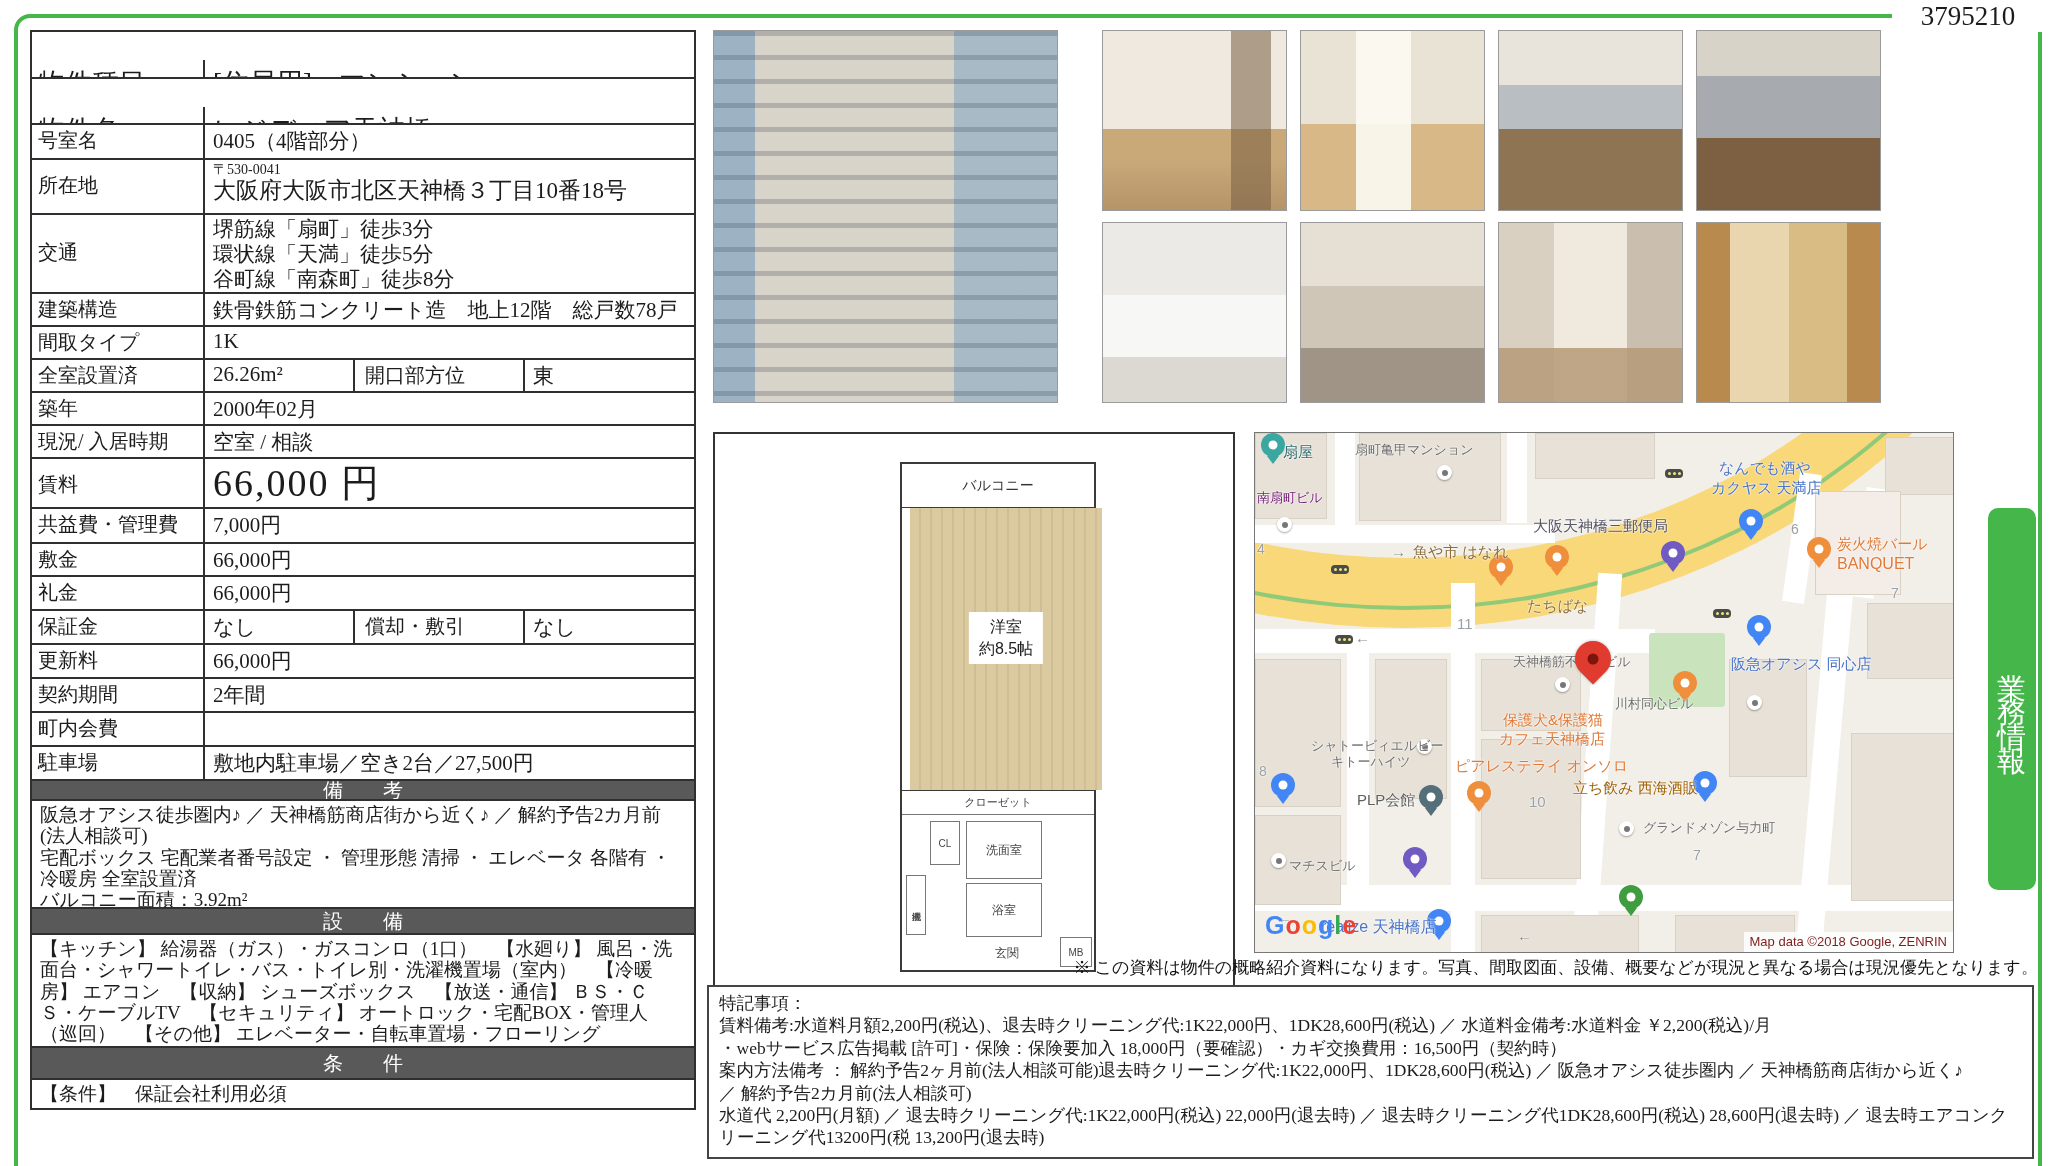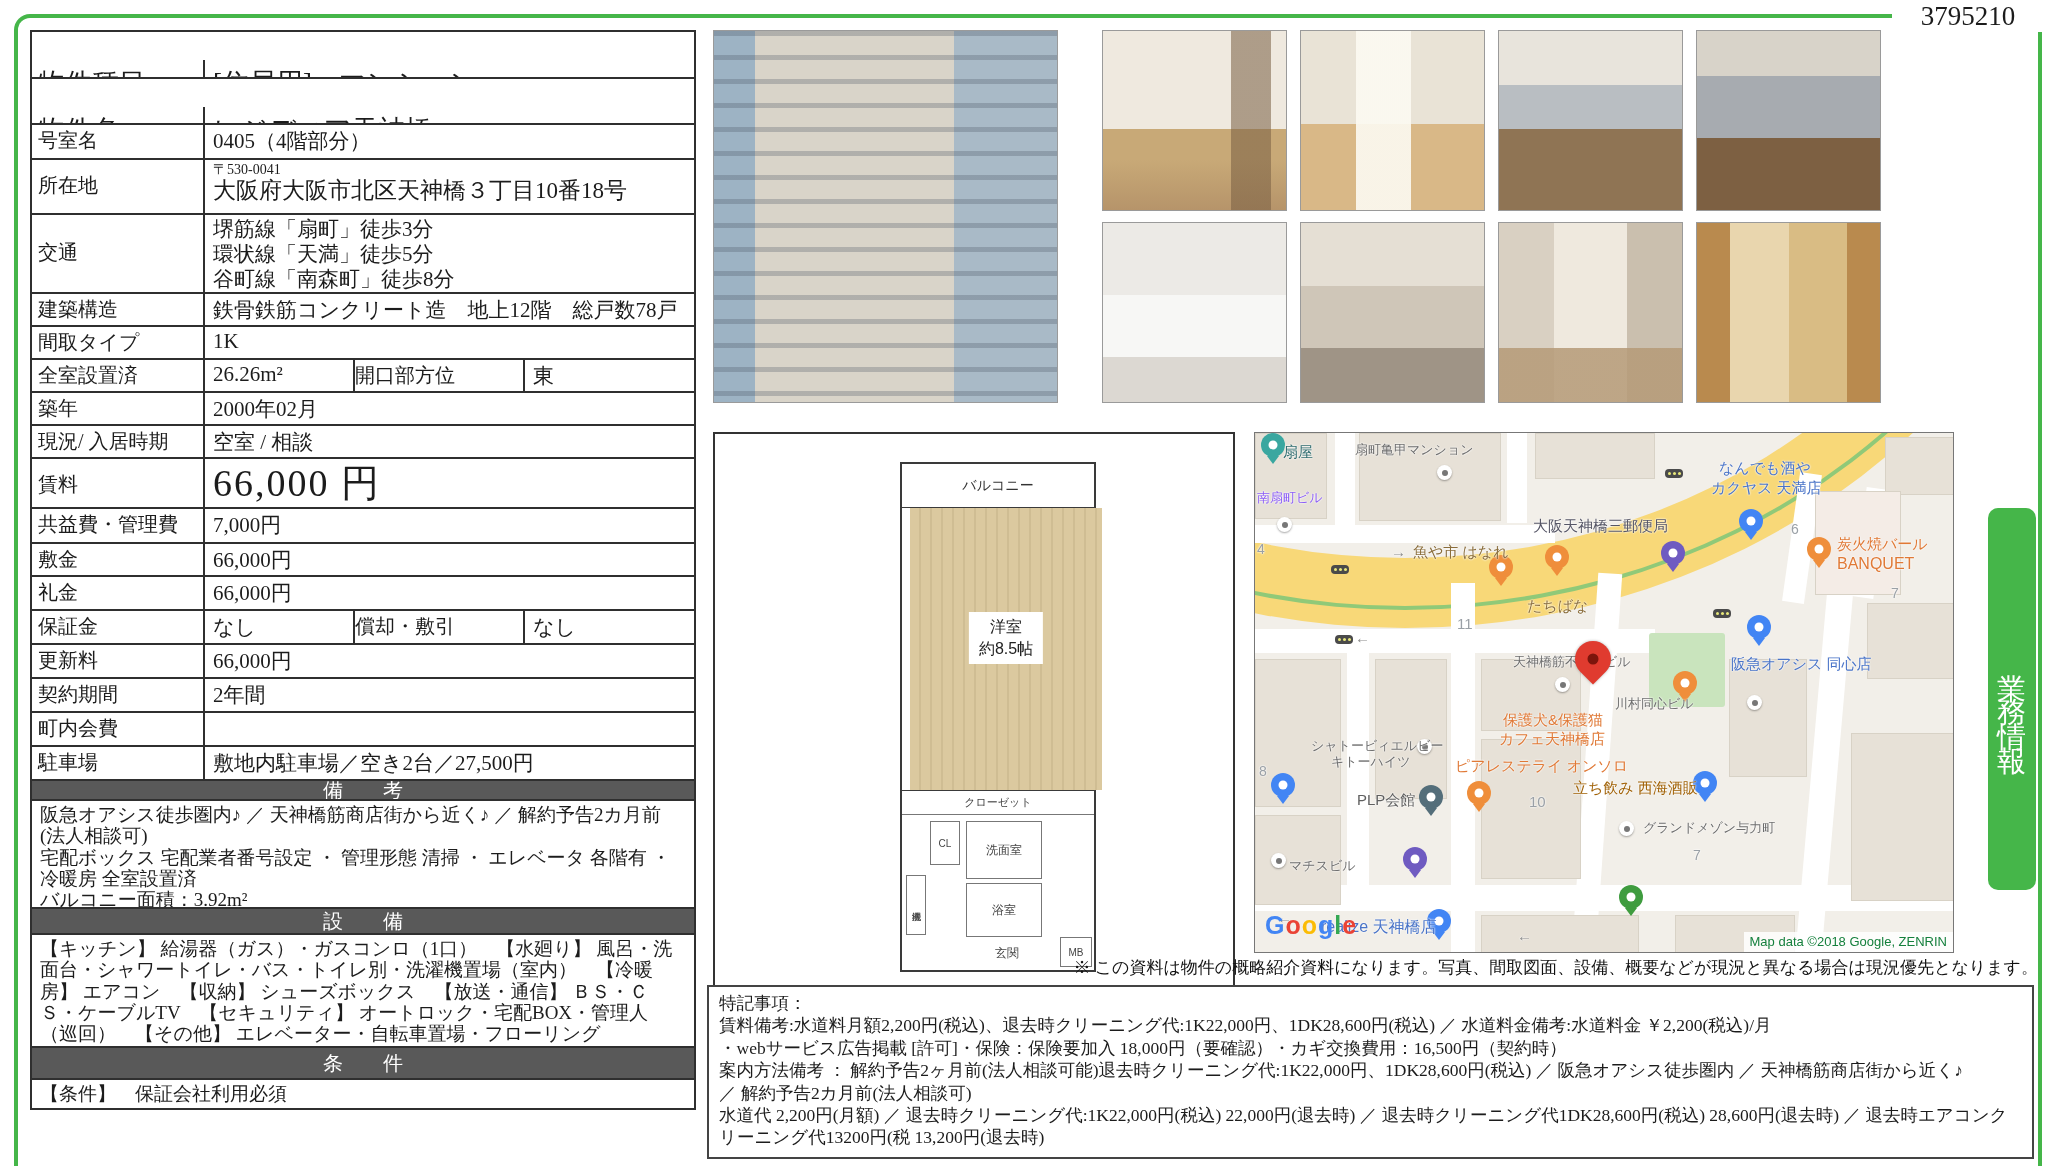--- a/index.html
+++ b/index.html
@@ -20,21 +20,21 @@
 
   
   .ptable{ position:absolute; left:30px; top:30px; width:666px; border:2px solid var(--line); background:#fff; }
   .trow{ display:flex; border-top:2px solid var(--line); overflow:hidden; }
   .trow:first-child{ border-top:none; }
   .tl{ width:173px; border-right:2px solid var(--line); padding:2px 6px; font-size:20px; flex-shrink:0; }
   .tv{ flex:1; padding:2px 8px; font-size:21px; }
   .big .tl,.big .tv{ font-size:27px; padding-top:5px;margin-top:28px; }
   .v1{ width:148px; flex:none; padding:2px 8px; font-size:21px; }
   .l2{ width:172px; flex:none; border-left:2px solid var(--line); border-right:2px solid var(--line);
-       padding:2px 0; font-size:20px; }
+       padding:2px 10px; font-size:20px; }
   .postal{ font-size:14px; line-height:16px; display:block; }
   .addr{ font-size:23px; line-height:26px; display:block; }
   .acc-line{ display:block; font-size:21px; line-height:25px; }
   .rent-v{ font-size:38px; line-height:44px; letter-spacing:2px; }
   .band{ background:var(--band); color:#fff; display:flex; align-items:center; justify-content:center;
          font-size:20px; letter-spacing:10px; text-indent:10px; }
   .tblock{ padding:3px 8px; font-size:19px; line-height:1.12; }
   .tblock p{ margin:0; }
 
   
@@ -97,21 +97,21 @@
                 border-radius:50%; transform:translate(-50%,-50%); }
   .tlight{ position:absolute; width:18px; height:9px; background:#4a4a4a; border-radius:4px; }
   .tlight::after{ content:""; position:absolute; left:3px; top:3px; width:3px; height:3px; border-radius:50%;
                   background:#e8e87a; box-shadow:5px 0 #e8e87a,10px 0 #e8e87a; }
   .redpin{ position:absolute; left:320px; top:208px; width:36px; height:36px; background:#e03b2f;
            border-radius:50% 50% 50% 0; transform:rotate(-45deg); box-shadow:0 0 3px rgba(0,0,0,.3); z-index:3; }
   .redpin::after{ content:""; position:absolute; left:50%; top:50%; width:11px; height:11px; background:#7c150c;
                   border-radius:50%; transform:translate(-50%,-50%); }
   .glogo{ position:absolute; left:10px; top:478px; font-size:25px; font-weight:bold; letter-spacing:1px; z-index:4; }
   .map-attr{ position:absolute; right:0; top:499px; height:22px; background:rgba(255,255,255,.85);
-             font-size:13px; color:#15803d; padding:2px 6px; z-index:4; }
+             font-size:13px; color:#7f1d1d; padding:2px 6px; z-index:4; }
 
   
   .disclaimer{ position:absolute; right:18px; top:956px; font-size:17px; color:#111; }
   .notes{ position:absolute; left:707px; top:985px; width:1327px; height:174px; border:2px solid #444;
           padding:5px 10px; font-size:17.5px; line-height:1.28; background:#fff; }
   .notes p{ margin:0; }
 </style>
 </head>
 <body>
 
@@ -320,21 +320,21 @@
         <span class="tlight" style="left:76px;top:132px"></span>
         <span class="tlight" style="left:80px;top:202px"></span>
         <span class="tlight" style="left:410px;top:36px"></span>
         <span class="tlight" style="left:458px;top:176px"></span>
       </div>
     <div class="redpin"></div>
     <div>
 
     <span class="mlabel" style="left:28px;top:10px;color:#2e6b6e;font-size:15px">扇屋</span>
         <span class="mlabel" style="left:100px;top:8px;color:#6e6e6e;font-size:13px">扇町亀甲マンション</span>
-        <span class="mlabel" style="left:2px;top:56px;color:#8b5cf6;font-size:13px">南扇町ビル</span>
+        <span class="mlabel" style="left:2px;top:56px;color:#701a75;font-size:13px">南扇町ビル</span>
         <span class="mlabel" style="left:278px;top:84px;color:#565666;font-size:15px">大阪天神橋三郵便局</span>
         <span class="mlabel" style="left:158px;top:110px;color:#8a6d3b;font-size:15px">魚や市 はなれ</span>
         <span class="mlabel" style="left:272px;top:164px;color:#8a6d3b;font-size:15px">たちばな</span>
         <span class="mlabel" style="left:464px;top:26px;color:#4a74c8;font-size:15px">なんでも酒や</span>
         <span class="mlabel" style="left:456px;top:46px;color:#4a74c8;font-size:15px">カクヤス 天満店</span>
         <span class="mlabel" style="left:536px;top:88px;color:#9aa0a6;font-size:14px">6</span>
         <span class="mlabel" style="left:582px;top:102px;color:#e07936;font-size:15px">炭火焼バール</span>
         <span class="mlabel" style="left:582px;top:122px;color:#e07936;font-size:16px">BANQUET</span>
         <span class="mlabel" style="left:636px;top:152px;color:#9aa0a6;font-size:14px">7</span>
         <span class="mlabel" style="left:476px;top:222px;color:#4a74c8;font-size:15px">阪急オアシス 同心店</span>

